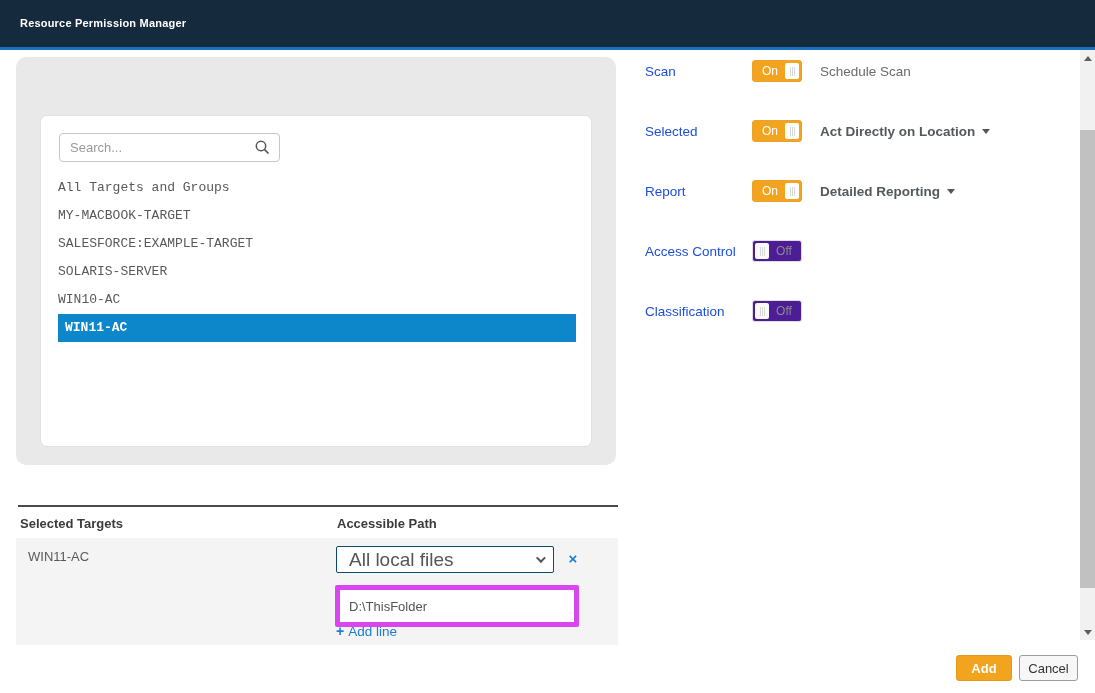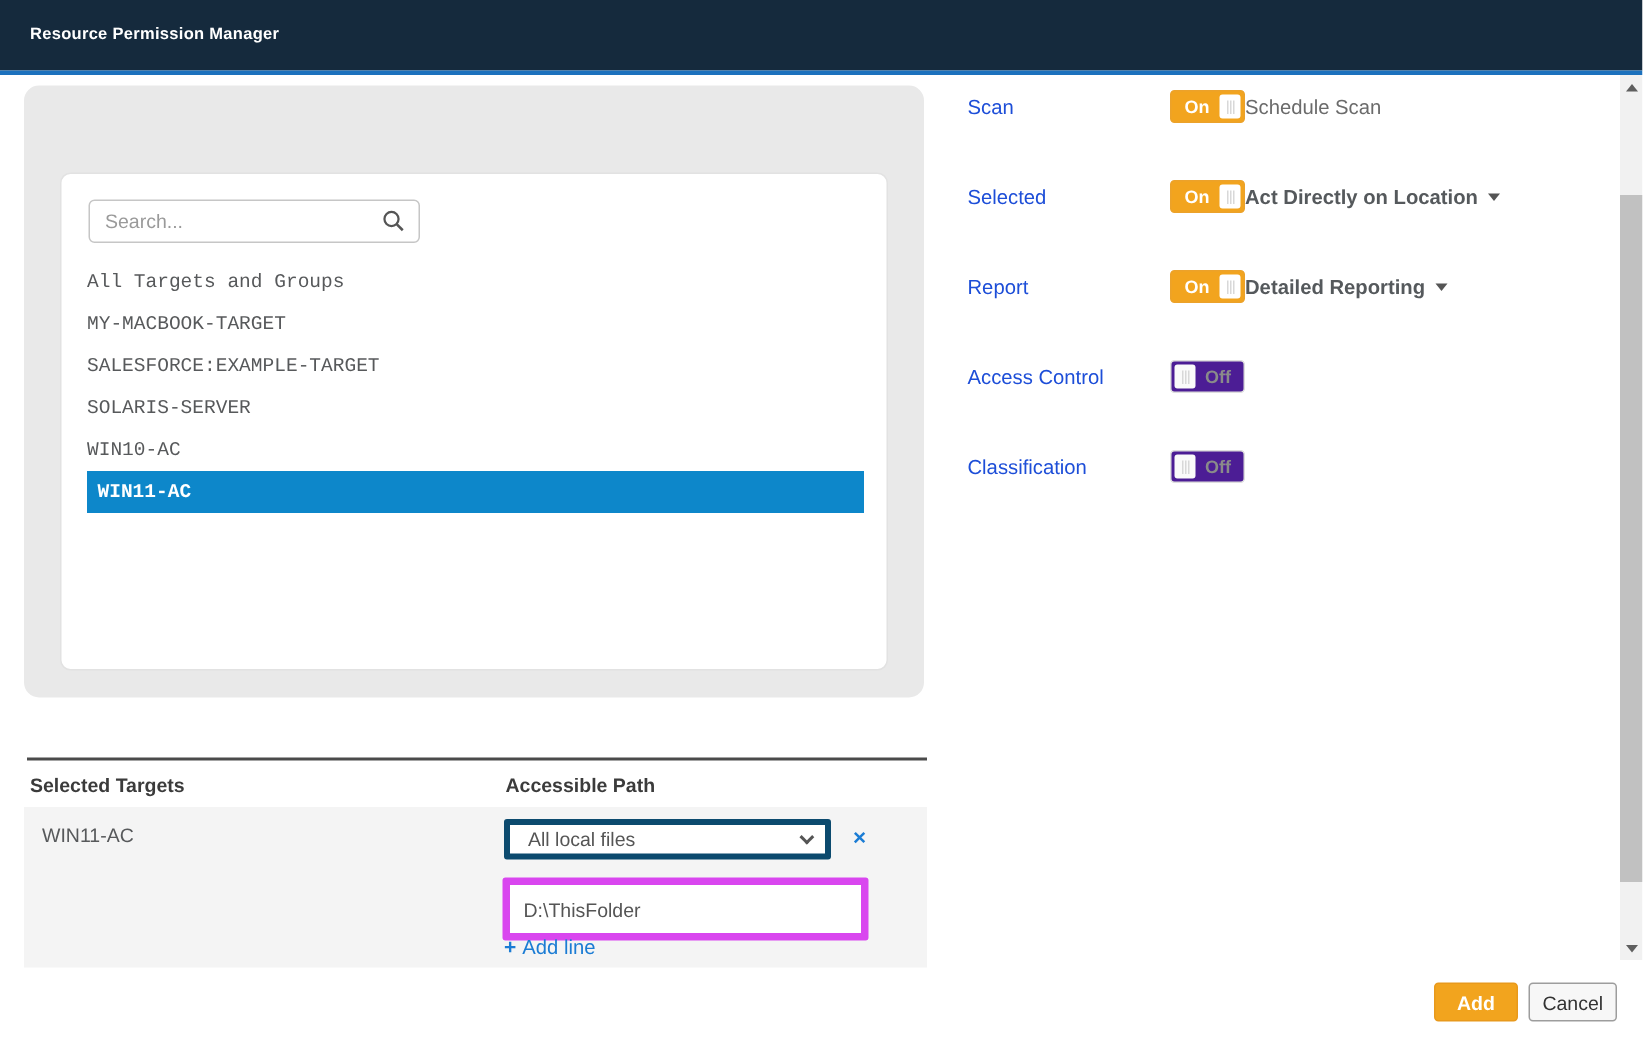--- a/index.html
+++ b/index.html
@@ -31,43 +31,43 @@
   .target-list li.selected { background:#0d87ca; color:#fff; font-weight:600; padding-left:7px; }
 
   
   .table-divider { position:absolute; left:18px; top:505px; width:600px; height:2px; background:#4b4b4b; }
   .col-header { position:absolute; top:516px; font-size:13px; font-weight:bold; color:#3b3b3b; }
   .col-header.c1 { left:20px; }
   .col-header.c2 { left:337px; }
 
   .selected-row { position:absolute; left:16px; top:538px; width:602px; height:107px; background:#f4f4f4; }
   .row-target { position:absolute; left:12px; top:11px; font-size:13px; color:#57595b; }
-  .path-select { position:absolute; left:320px; top:8px; width:218px; height:27px; background:#fff; border:4px solid #0c4a6e; border-radius:2px;
-                 display:flex; align-items:center; justify-content:space-between; padding:0 10px 0 12px; font-size:13px; color:#555; cursor:default; }
+  .path-select { position:absolute; left:320px; top:8px; width:218px; height:27px; background:#fff; border:1px solid #0c4a6e; border-radius:2px;
+                 display:flex; align-items:center; justify-content:space-between; padding:0 10px 0 12px; font-size:19px; color:#555; cursor:default; }
   .path-select .chev { border-color:#555; }
   .remove-x { position:absolute; left:548px; top:8px; width:18px; height:27px; line-height:26px; text-align:center;
               color:#1b7cd4; font-weight:bold; font-size:15px; cursor:pointer; }
   .path-input { position:absolute; left:319px; top:47px; width:244px; height:27px; border:5px solid #d946ef; border-radius:2px; padding:16px 9px; font-size:13px; color:#555; outline:none; background:#fff; }
   .add-line { position:absolute; left:320px; top:85px; font-size:13.5px; color:#1b7cd4; cursor:pointer; }
   .plus-icon { font-weight:bold; margin-right:4px; font-size:14px; }
 
   
   .perm-panel { position:absolute; left:645px; top:50px; width:430px; height:300px; }
   .perm-row { position:absolute; left:0; height:22px; display:flex; align-items:center; }
   .perm-row.r0 { top:10px; } .perm-row.r1 { top:70px; } .perm-row.r2 { top:130px; }
   .perm-row.r3 { top:190px; } .perm-row.r4 { top:250px; }
   .perm-label { width:107px; font-size:13.5px; color:#1d4ed8; }
-  .toggle { width:50px; height:22px; border-radius:3px; display:flex; align-items:center; padding:2px; font-size:12px; font-weight:bold; cursor:pointer;margin-left:28px; }
+  .toggle { width:50px; height:22px; border-radius:3px; display:flex; align-items:center; padding:2px; font-size:12px; font-weight:normal; cursor:pointer; }
   .toggle.on  { background:#f2a41e; border:1px solid #eca22a; color:#fff; }
   .toggle.off { background:#4c1d95; border:1px solid #dedede; color:#8a8a8a; flex-direction:row-reverse; }
   .t-text { flex:1; text-align:center; }
   .knob { width:14px; height:16px; border-radius:2px; background:#fff; display:flex; align-items:center; justify-content:center; gap:1px; }
   .toggle.off .knob { background:#fafafa; }
   .knob i { display:block; width:1px; height:9px; background:#d8d8d8; }
-  .perm-detail { font-size:13.5px; white-space:nowrap; }
+  .perm-detail { margin-left:18px; font-size:13.5px; white-space:nowrap; }
   .perm-detail.plain { color:#6b6b6b; cursor:pointer; }
   .perm-detail.dd { color:#55595c; font-weight:600; cursor:pointer; }
   .caret { display:inline-block; margin-left:7px; width:0; height:0; border-left:4px solid transparent; border-right:4px solid transparent; border-top:5px solid #555; vertical-align:middle; }
 
   
   .scrollbar { position:absolute; left:1080px; top:50px; width:15px; height:590px; background:#f1f1f1; }
   .sb-btn { position:absolute; left:0; width:15px; height:16px; display:flex; align-items:center; justify-content:center; cursor:pointer; }
   .sb-up { top:0; } .sb-down { bottom:0; }
   .tri-up { width:0; height:0; border-left:4px solid transparent; border-right:4px solid transparent; border-bottom:5px solid #5f5f5f; }
   .tri-down { width:0; height:0; border-left:4px solid transparent; border-right:4px solid transparent; border-top:5px solid #5f5f5f; }

